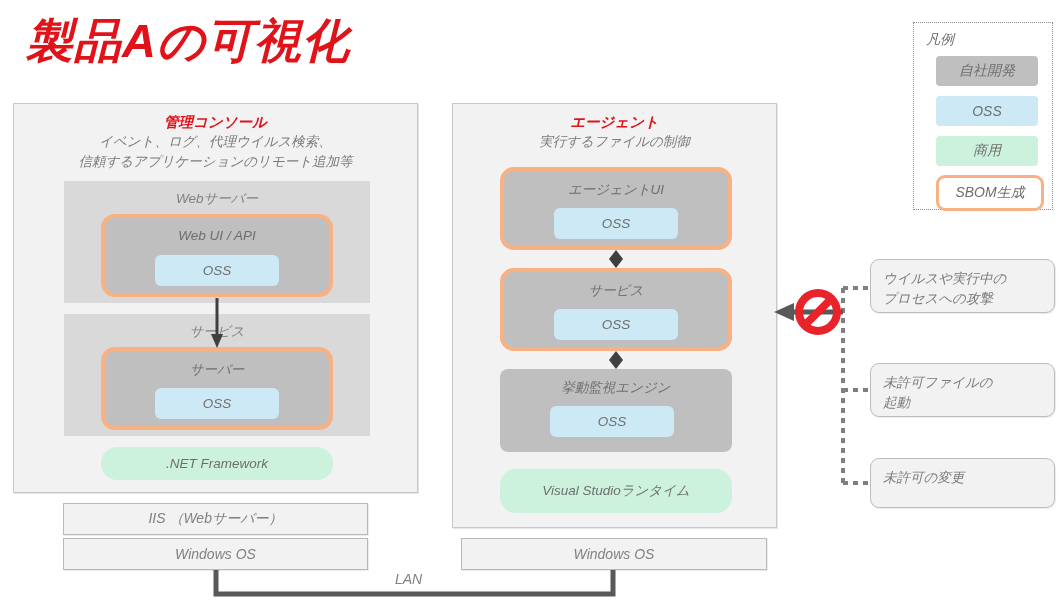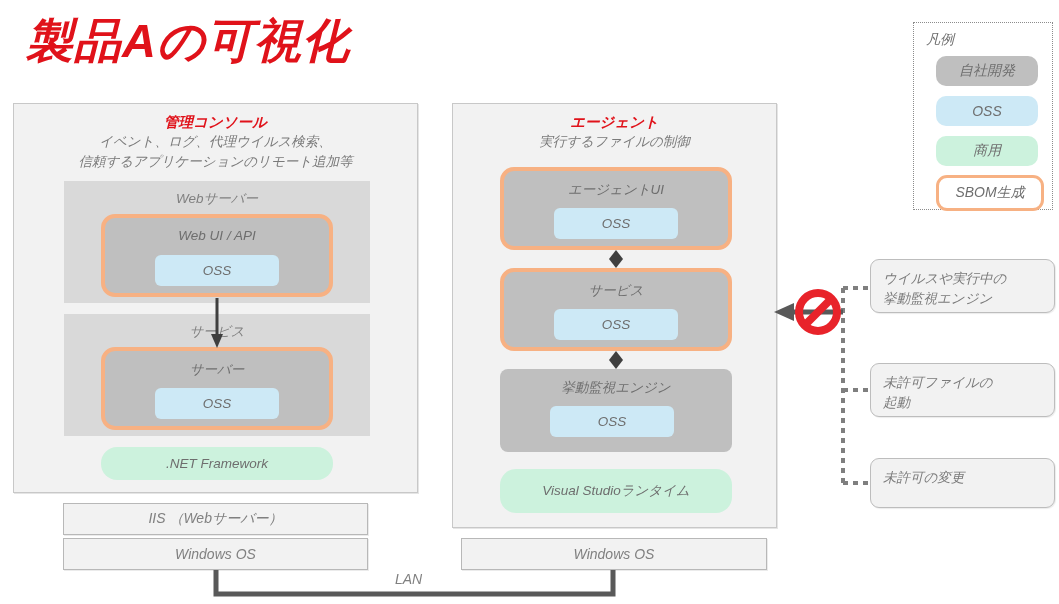--- a/index.html
+++ b/index.html
@@ -120,21 +120,21 @@
     position: absolute;
     left: 12px; top: 8px;
     color: #6e6e6e;
     font-size: 14px;
   }
   .legend-chip {
     position: absolute;
     left: 22px;
     width: 102px;
     height: 30px;
-    border-radius: 10px;
+    border-radius: 4px;
     display: flex;
     align-items: center;
     justify-content: center;
     font-size: 14px;
     color: #6e6e6e;
   }
   .legend-chip.gray  { background: #bfbfbf; }
   .legend-chip.blue  { background: #cde9f6; }
   .legend-chip.green { background: #ccf2dd; }
   .legend-chip.sbom  { background: #ffffff; border: 3px solid #f7b183; border-radius: 9px; }
@@ -237,25 +237,25 @@
   <svg class="overlay" width="1059" height="604">
     <polyline points="216,570 216,594 613,594 613,570" fill="none" stroke="#595959" stroke-width="5"></polyline>
   </svg>
   <div class="lan-label abs" style="left:389px; top:571px;">LAN</div>
 
   <div class="abs" id="legend" style="left:913px; top:22px; width:140px; height:188px;">
     <div id="legend-title">凡例</div>
     <div class="legend-chip gray" style="top:33px;">自社開発</div>
     <div class="legend-chip blue" style="top:73px;">OSS</div>
     <div class="legend-chip green" style="top:113px;text-align:right;">商用</div>
-    <div class="legend-chip sbom" style="top:152px;border-radius:11px;">SBOM生成</div>
+    <div class="legend-chip sbom" style="top:152px;">SBOM生成</div>
   </div>
 
   <div class="abs callout" style="left:870px; top:259px; width:185px; height:54px;">ウイルスや実行中の
-挙動監視エンジン</div>
+プロセスへの攻撃</div>
   <div class="abs callout" style="left:870px; top:363px; width:185px; height:54px;">未許可ファイルの
 起動</div>
   <div class="abs callout" style="left:870px; top:458px; width:185px; height:50px;">未許可の変更</div>
 
   <svg class="overlay" width="1059" height="604">
 
     <line x1="843" y1="288" x2="843" y2="483" stroke="#7f7f7f" stroke-width="4" stroke-dasharray="5,5"></line>
 
     <line x1="843" y1="288" x2="869" y2="288" stroke="#7f7f7f" stroke-width="4" stroke-dasharray="5,5"></line>
 

